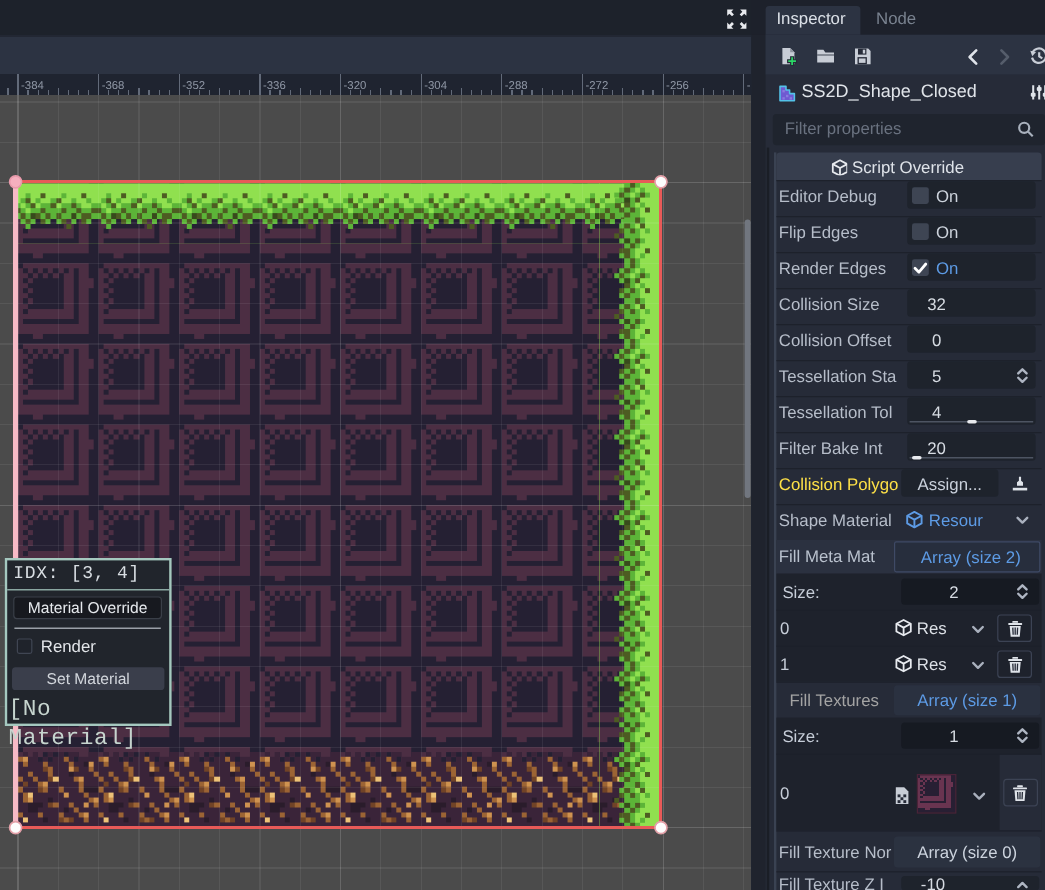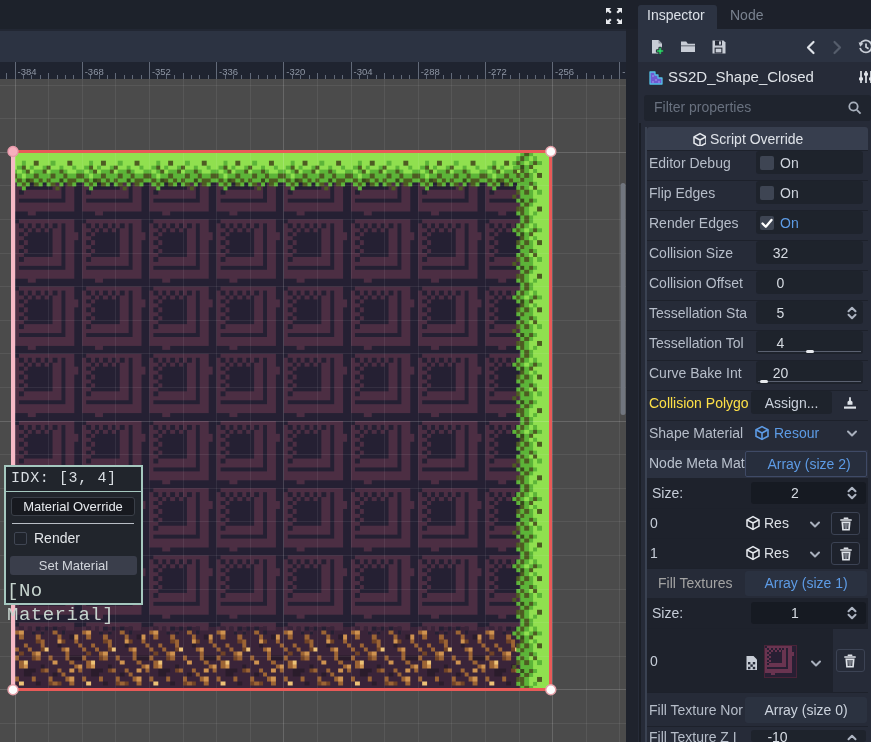--- a/index.html
+++ b/index.html
@@ -562,21 +562,21 @@
       <path d="M3.5 9.8 7 13.2l3.5-3.4"></path>
     </g>
   </svg>
 <div style="position:absolute;left:647px;top:330px;width:221px;height:1px;background:#1d212b"></div>
 <div style="position:absolute;left:649px;top:334.5px;font-size:14px;color:#b6bdc9;white-space:nowrap">Tessellation Tol</div>
 <div style="position:absolute;left:756px;top:331px;width:107px;height:22.5px;background:#1e232c;border-radius:3px"></div>
 <div style="position:absolute;left:758px;top:334.5px;width:45px;text-align:center;font-size:14px;color:#d6dbe2">4</div>
 <div style="position:absolute;left:758px;top:351px;width:103px;height:1px;background:#5a6170"></div>
 <div style="position:absolute;left:806px;top:350px;width:8px;height:3px;background:#e8eaee;border-radius:1.5px"></div>
 <div style="position:absolute;left:647px;top:360px;width:221px;height:1px;background:#1d212b"></div>
-<div style="position:absolute;left:649px;top:364.5px;font-size:14px;color:#b6bdc9;white-space:nowrap">Curve Bake Int</div>
+<div style="position:absolute;left:649px;top:364.5px;font-size:14px;color:#b6bdc9;white-space:nowrap">Filter Bake Int</div>
 <div style="position:absolute;left:756px;top:361px;width:107px;height:22.5px;background:#1e232c;border-radius:3px"></div>
 <div style="position:absolute;left:758px;top:364.5px;width:45px;text-align:center;font-size:14px;color:#d6dbe2">20</div>
 <div style="position:absolute;left:758px;top:381px;width:103px;height:1px;background:#5a6170"></div>
 <div style="position:absolute;left:760px;top:380px;width:8px;height:3px;background:#e8eaee;border-radius:1.5px"></div>
 <div style="position:absolute;left:647px;top:390px;width:221px;height:1px;background:#1d212b"></div>
 <div style="position:absolute;left:649px;top:394.5px;font-size:14px;color:#fde047;white-space:nowrap">Collision Polygo</div>
 <div style="position:absolute;left:751px;top:391px;width:81px;height:22.5px;background:#1e232c;border-radius:3px"></div>
 <div style="position:absolute;left:751px;top:394.5px;width:81px;text-align:center;font-size:14px;color:#c9d0db">Assign...</div>
 <svg width="16" height="16" viewBox="0 0 16 16" style="position:absolute;left:842px;top:394.5px;">
     <g fill="#dfe3e9">
@@ -590,21 +590,21 @@
     <g stroke="#5d9be5" stroke-width="1.6" fill="none" stroke-linejoin="round">
       <path d="M8 1.6 14 4.8v6.4L8 14.4 2 11.2V4.8z"></path>
       <path d="M2 4.8 8 8l6-3.2M8 8v6.4"></path>
     </g>
   </svg>
 <div style="position:absolute;left:774px;top:424.5px;font-size:14px;color:#5d9be5">Resour</div>
 <svg width="12" height="11" viewBox="0 0 12 11" style="position:absolute;left:846px;top:428px;">
     <path d="M2 3.5 6 7.5 10 3.5" stroke="#a9b0bd" stroke-width="2" fill="none" stroke-linecap="round" stroke-linejoin="round"></path>
   </svg>
 <div style="position:absolute;left:647px;top:450px;width:221px;height:27.5px;background:#2b3140"></div>
-<div style="position:absolute;left:649px;top:455px;font-size:14px;color:#b9c1cd;white-space:nowrap">Node Meta Mat</div>
+<div style="position:absolute;left:649px;top:455px;font-size:14px;color:#b9c1cd;white-space:nowrap">Fill Meta Mat</div>
 <div style="position:absolute;left:745px;top:451px;width:122px;height:25.5px;background:#272e3d;border:1px solid #3f4a66;border-radius:2px;box-sizing:border-box"></div>
 <div style="position:absolute;left:745px;top:455.5px;width:128px;text-align:center;font-size:14px;color:#5d9be5">Array (size 2)</div>
 <div style="position:absolute;left:647px;top:477.5px;width:221px;height:90px;background:#1e222c"></div>
 <div style="position:absolute;left:652px;top:484.75px;font-size:14px;color:#c6cdd8">Size:</div>
 <div style="position:absolute;left:751px;top:481.5px;width:115px;height:22.5px;background:#161a22;border-radius:3px"></div>
 <div style="position:absolute;left:770px;top:484.75px;width:50px;text-align:center;font-size:14px;color:#d6dbe2">2</div>
 <svg width="14" height="16" viewBox="0 0 14 16" style="position:absolute;left:845px;top:484.5px;">
     <g stroke="#aeb5c2" stroke-width="2" fill="none" stroke-linecap="round" stroke-linejoin="round">
       <path d="M3.5 6.2 7 2.8l3.5 3.4"></path>
       <path d="M3.5 9.8 7 13.2l3.5-3.4"></path>

